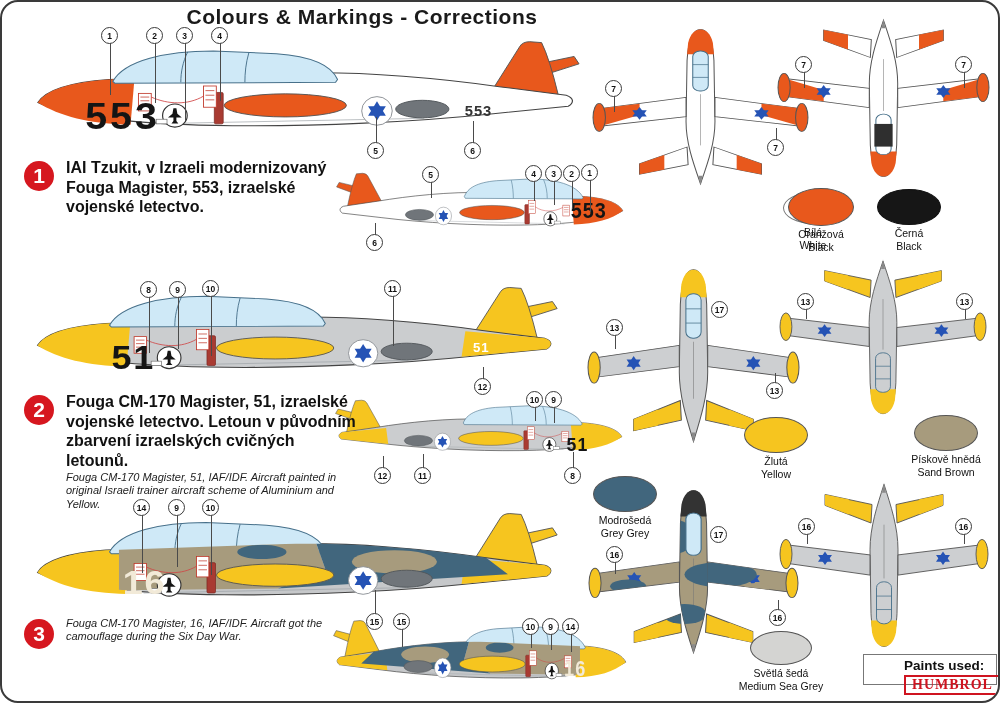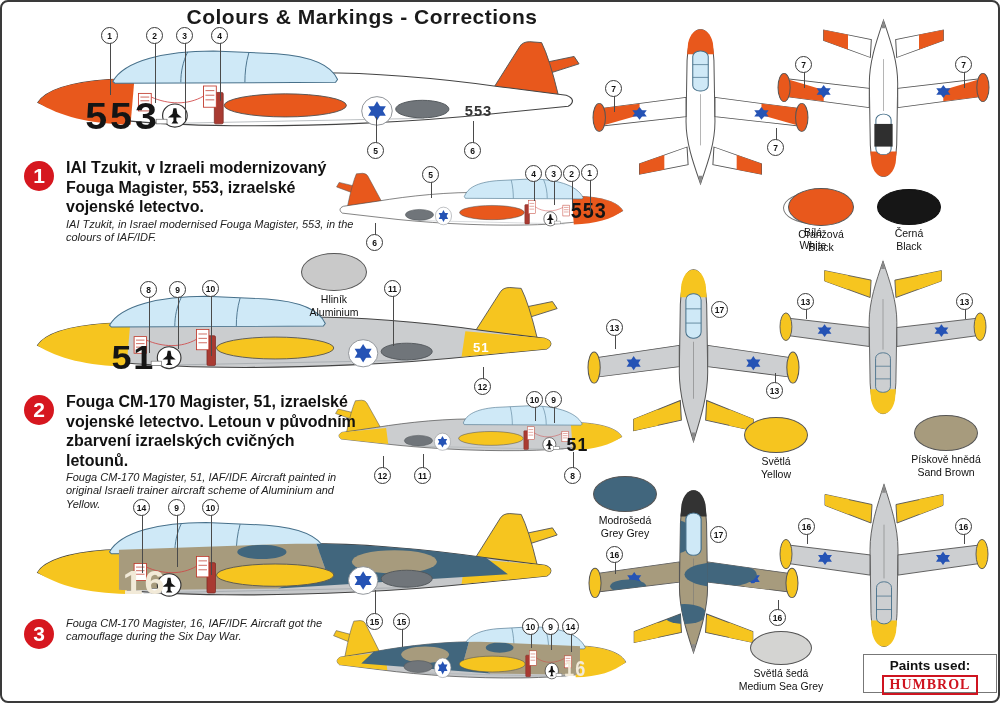--- a/index.html
+++ b/index.html
@@ -1,17 +1,17 @@
 <!DOCTYPE html>
 <html><head>
 <meta charset="utf-8">
 <style>
   html,body{margin:0;padding:0;background:#ffffff;}
   .page{position:relative;width:1000px;height:703px;background:#fff;border:2px solid #3a3a3a;
-        border-radius:8px;overflow:hidden;font-family:"Liberation Sans",sans-serif;box-sizing:border-box;}
+        border-radius:18px;overflow:hidden;font-family:"Liberation Sans",sans-serif;box-sizing:border-box;}
   .title{position:absolute;left:110px;top:3px;width:500px;text-align:center;
          font-size:21px;font-weight:bold;color:#1a1a1a;letter-spacing:.5px;}
   
   .sec{position:absolute;width:334px;}
   .sec .num{position:absolute;left:2px;top:3px;width:30px;height:30px;border-radius:50%;
             background:#d6171f;color:#fff;font-weight:bold;font-size:21px;
             display:flex;align-items:center;justify-content:center;}
   .sec .txt{margin-left:44px;}
   .cz{font-weight:bold;font-size:16px;line-height:1.22;color:#111;}
   .en{font-style:italic;font-size:11px;line-height:1.22;color:#222;margin-top:1px;}
@@ -36,22 +36,22 @@
   .s2{--nose:#f6c51f;--body:#cbcdcf;--fin:#f6c51f;--rear:#f6c51f;--tank:#f6c51f;--canopy:#cfe9f7;}
   .s3{--nose:#f6c51f;--body:#c6c8ca;--fin:#f6c51f;--rear:#f6c51f;--tank:#f6c51f;--canopy:#cfe9f7;}
   
   .pv1t{--pv-body:#ffffff;--pv-nose:#e8581c;--pv-canopy:#cfe9f7;--pv-wing:#ffffff;--pv-wingtip:#e8581c;--pv-tank:#e8581c;--pv-tailw:#ffffff;--pv-tailtip:#e8581c;}
   .pv1b{--pv-body:#ffffff;--pv-nose:#e8581c;--pv-canopy:#ffffff;--pv-wing:#ffffff;--pv-wingtip:#e8581c;--pv-tank:#e8581c;--pv-tailw:#ffffff;--pv-tailtip:#e8581c;}
   .pv2t{--pv-body:#cdcfd1;--pv-nose:#f6c51f;--pv-canopy:#cfe9f7;--pv-wing:#cdcfd1;--pv-wingtip:transparent;--pv-tank:#f6c51f;--pv-tailw:#f6c51f;--pv-tailtip:#f6c51f;}
   .pv2b{--pv-body:#cdcfd1;--pv-nose:#f6c51f;--pv-canopy:#cdcfd1;--pv-wing:#cdcfd1;--pv-wingtip:transparent;--pv-tank:#f6c51f;--pv-tailw:#f6c51f;--pv-tailtip:#f6c51f;}
   .pv3t{--pv-body:#a79b7d;--pv-nose:#333333;--pv-canopy:#cfe9f7;--pv-wing:#a79b7d;--pv-wingtip:transparent;--pv-tank:#f6c51f;--pv-tailw:#f6c51f;--pv-tailtip:#f6c51f;}
   .pv3b{--pv-body:#cdcfd1;--pv-nose:#f6c51f;--pv-canopy:#cdcfd1;--pv-wing:#cdcfd1;--pv-wingtip:transparent;--pv-tank:#f6c51f;--pv-tailw:#f6c51f;--pv-tailtip:#f6c51f;}
   
-  .paints{position:absolute;left:861px;top:652px;width:134px;height:39px;border:1px solid #777;
-          background:#fff;text-align:center;box-sizing:border-box;}
+  .paints{position:absolute;left:861px;top:652px;width:134px;height:31px;border:1px solid #777;
+          background:#fff;text-align:left;box-sizing:border-box;padding-left:40px;}
   .paints .pl{font-size:13.5px;font-weight:bold;color:#111;margin-top:3px;}
   .paints .hb{display:inline-block;margin-top:2px;border:2px solid #cf1420;color:#cf1420;font-weight:bold;
               font-size:14px;letter-spacing:1px;padding:0 6px;font-family:"Liberation Serif",serif;}
 </style>
 </head>
 <body>
 
 <div class="page">
 
   <div class="title">Colours &amp; Markings - Corrections</div>
@@ -193,43 +193,37 @@
       <span>7</span>
     </div>
   <div class="co" style="left:953px;top:54px;--lh:16px">
       <span>7</span>
     </div>
 
   <div class="sec" style="left:20px;top:156px">
     <div class="num">1</div>
     <div class="txt">
       <div class="cz">IAI Tzukit, v Izraeli modernizovaný Fouga Magister, 553, izraelské vojenské letectvo.</div>
-      <div class="en">IAI Tzukit, in Israel modernised Fouga Magister, 553, in the colours of IAF/IDF.</div>
     </div>
   </div>
 
   <div class="sw" style="left:756px;top:190px">
     <div class="blob" style="width: 58px; height: 30px; border-color: rgb(119, 119, 119); background-color: rgb(255, 255, 255);"></div>
     <div class="l">Bílá</div>
     <div class="l">White</div>
   </div>
   <div class="sw" style="left:764px;top:186px">
     <div class="blob" style="width: 64px; height: 36px; background-color: rgb(232, 88, 28);"></div>
     <div class="l">Oranžová</div>
     <div class="l">Black</div>
   </div>
   <div class="sw" style="left:852px;top:187px">
     <div class="blob" style="width: 62px; height: 34px; border-color: rgb(17, 17, 17); background-color: rgb(22, 22, 22);"></div>
     <div class="l">Černá</div>
     <div class="l">Black</div>
-  </div>
-  <div class="sw" style="left:277px;top:251px">
-    <div class="blob" style="width: 64px; height: 36px; background-color: rgb(201, 201, 201);"></div>
-    <div class="l">Hliník</div>
-    <div class="l">Aluminium</div>
   </div>
 
   <svg class="ac s2" style="left:28px;top:282px;width:530px;height:114px" viewBox="0 0 560 130" preserveAspectRatio="none">
     <use href="#acbody"></use>
       <use href="#acmarks"></use>
     <text class="acnum" x="86" y="97" font-size="38" letter-spacing="2" fill="#151515">51</text>
     <text class="acnum" x="468" y="78" font-size="14" letter-spacing="1" fill="#ffffff">51</text>
   </svg>
   <svg class="ac s2" style="left:332px;top:396px;width:292px;height:72px" viewBox="0 0 560 130" preserveAspectRatio="none">
     <g transform="translate(560,0) scale(-1,1)">
@@ -294,21 +288,21 @@
   <div class="sec" style="left:20px;top:390px">
     <div class="num">2</div>
     <div class="txt">
       <div class="cz">Fouga CM-170 Magister, 51, izraelské vojenské letectvo. Letoun v původním zbarvení izraelských cvičných letounů.</div>
       <div class="en">Fouga CM-170 Magister, 51, IAF/IDF. Aircraft painted in original Israeli trainer aircraft scheme of Aluminium and Yellow.</div>
     </div>
   </div>
 
   <div class="sw" style="left:719px;top:415px">
     <div class="blob" style="width: 62px; height: 34px; background-color: rgb(246, 197, 31);"></div>
-    <div class="l">Světlá</div>
+    <div class="l">Žlutá</div>
     <div class="l">Yellow</div>
   </div>
   <div class="sw" style="left:889px;top:413px">
     <div class="blob" style="width: 62px; height: 34px; background-color: rgb(167, 155, 125);"></div>
     <div class="l">Pískově hnědá</div>
     <div class="l">Sand Brown</div>
   </div>
   <div class="sw" style="left:568px;top:474px">
     <div class="blob" style="width: 62px; height: 34px; background-color: rgb(65, 102, 125);"></div>
     <div class="l">Modrošedá</div>

